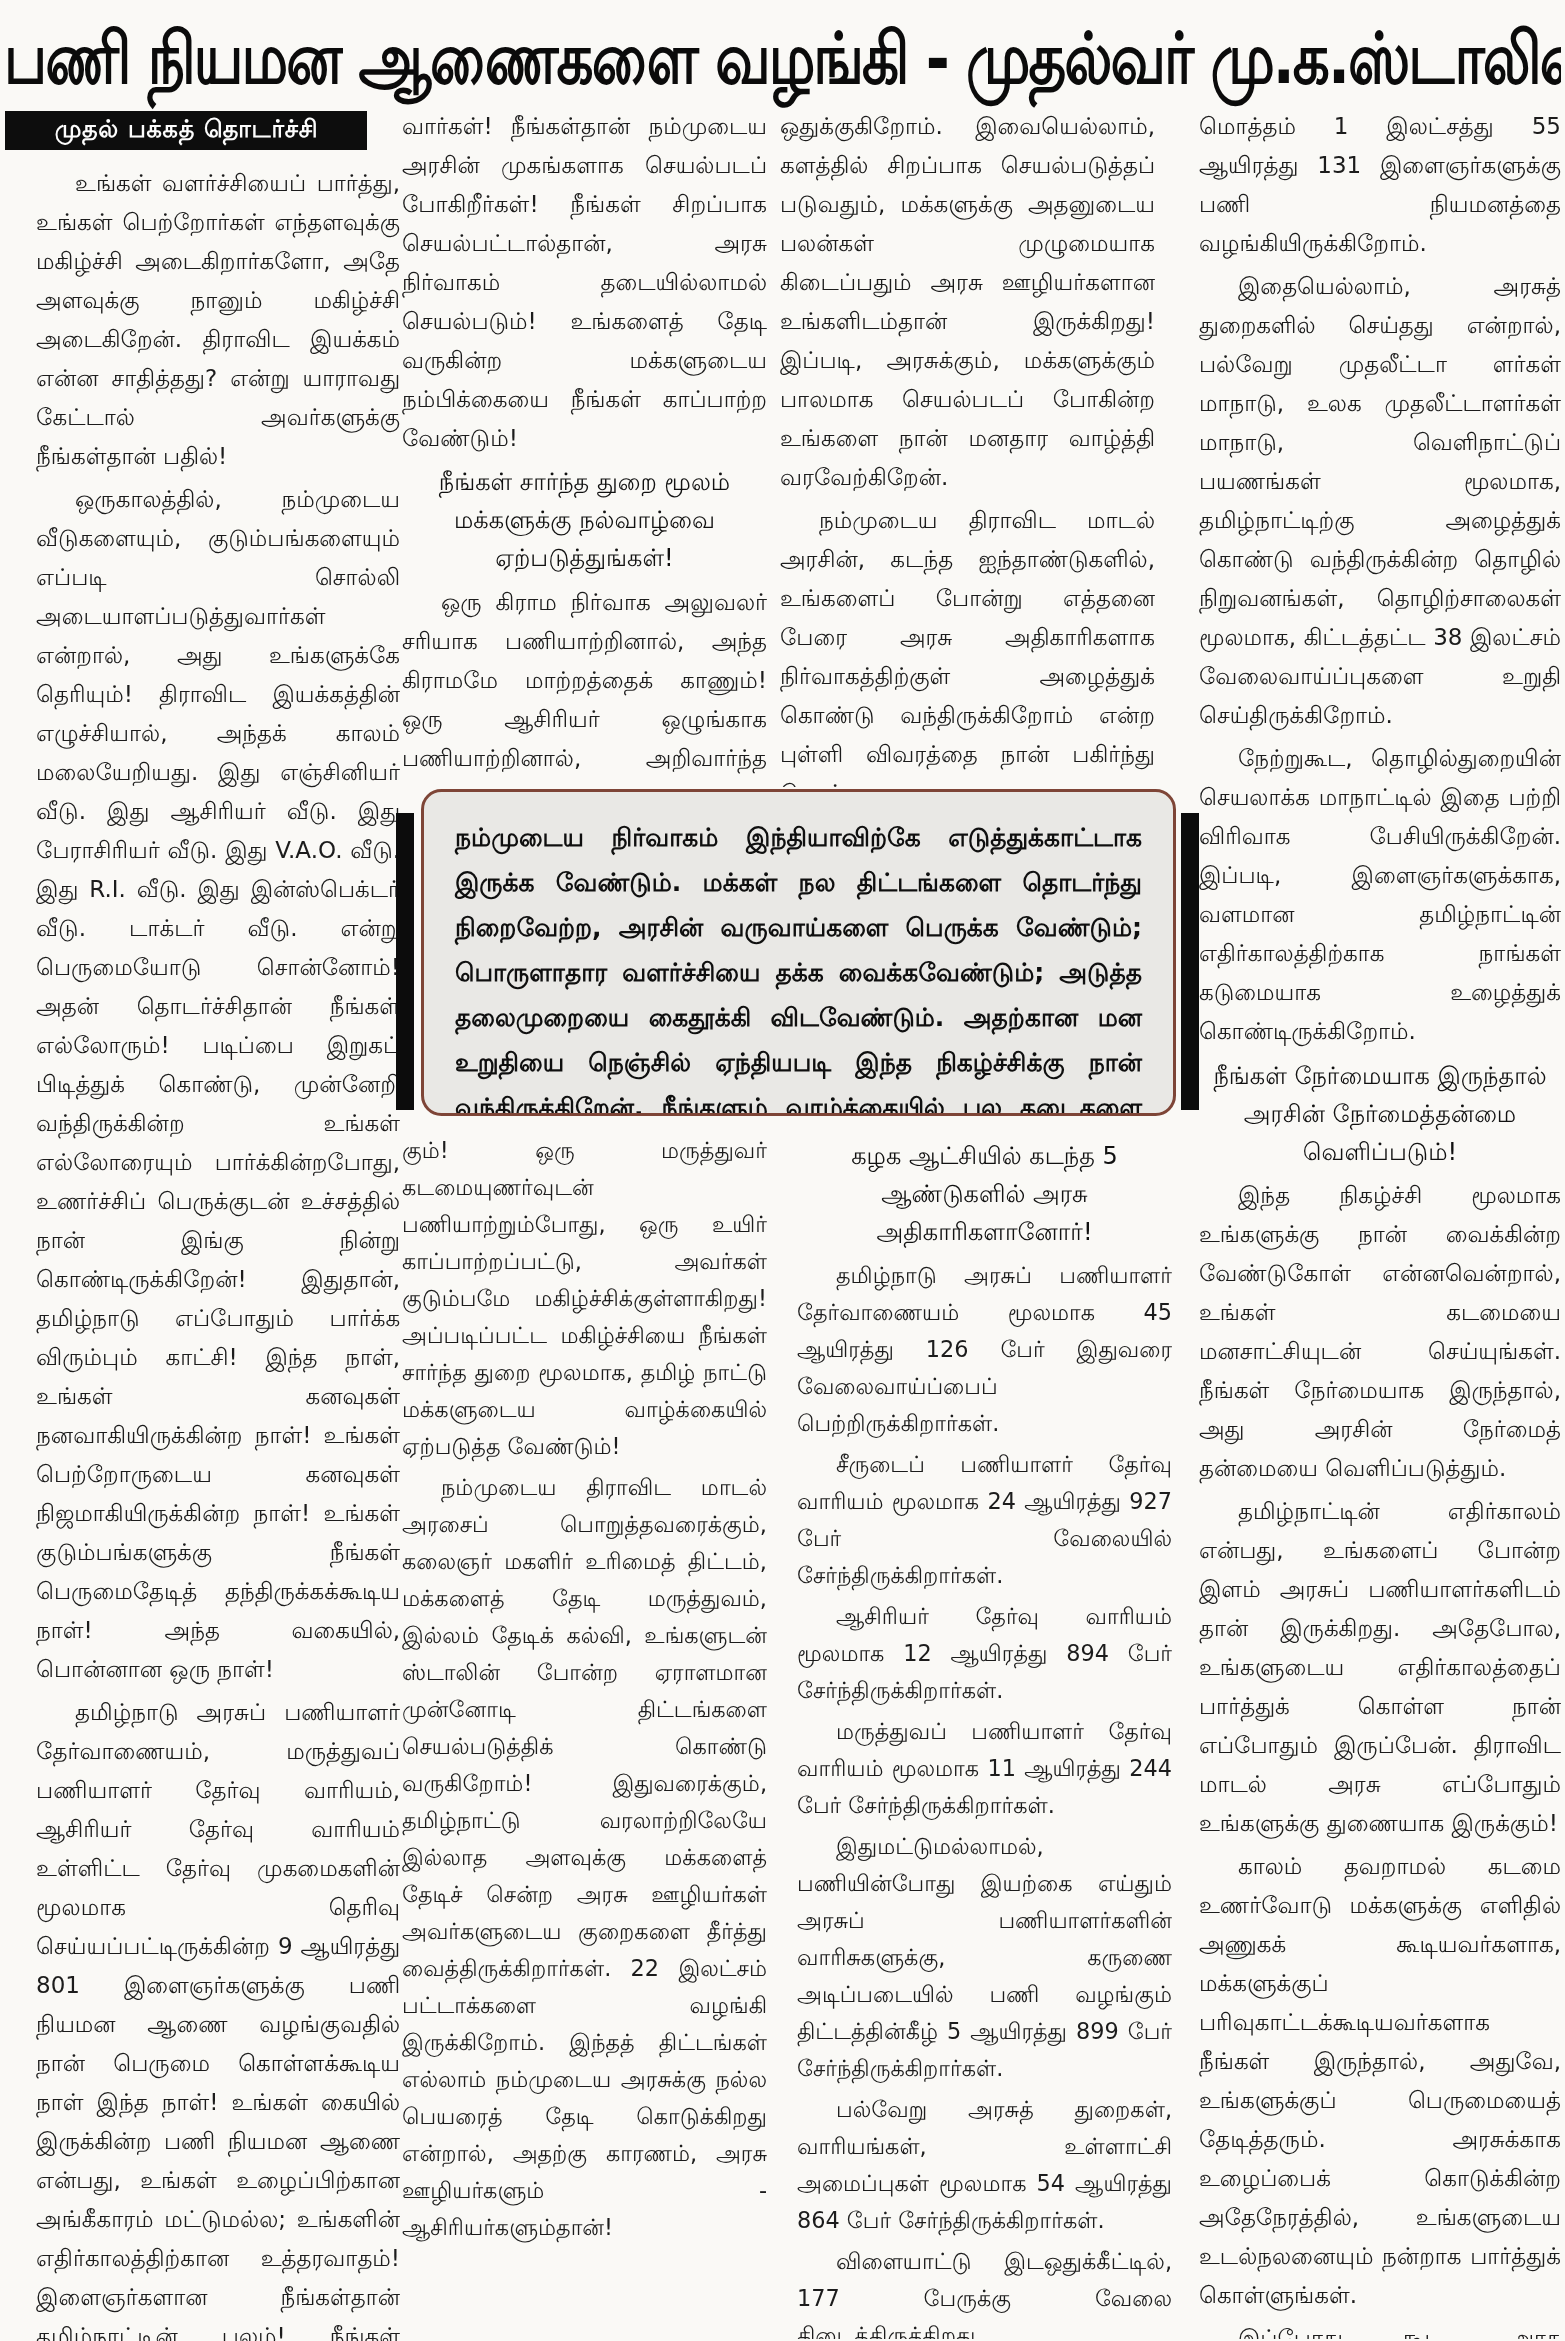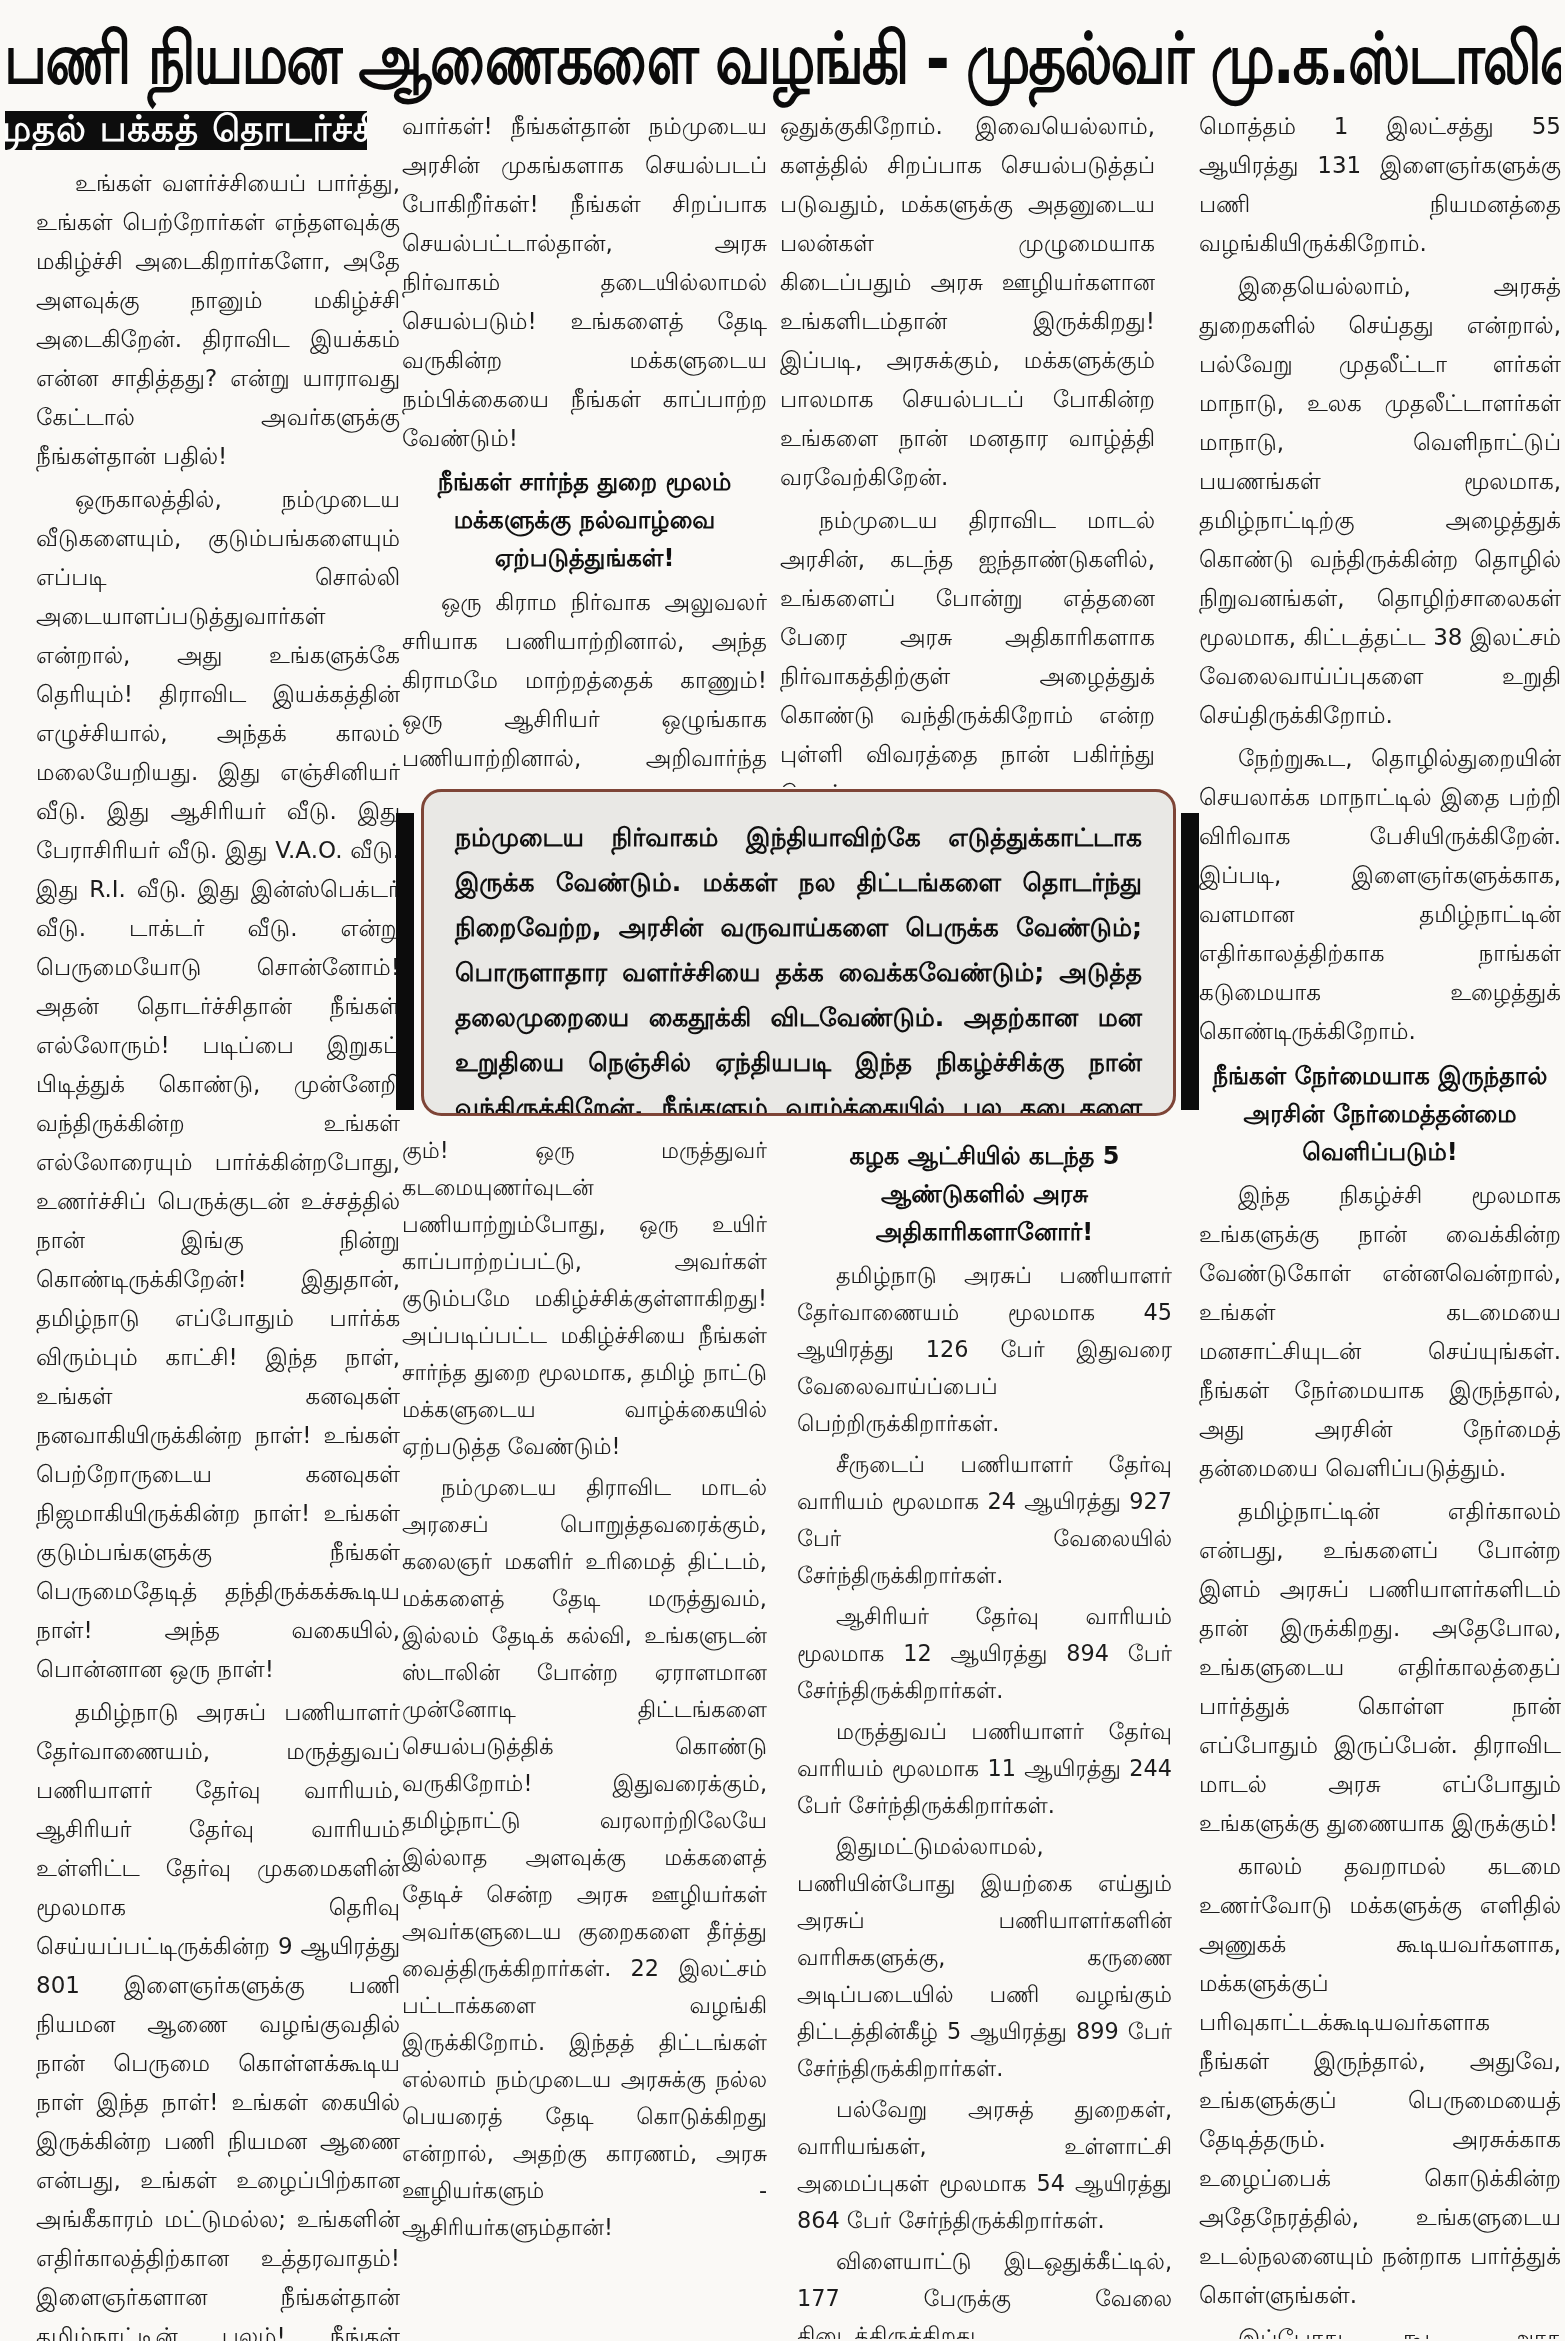--- a/index.html
+++ b/index.html
@@ -13,30 +13,30 @@
   .headline{
     position:absolute;left:4.1px;top:1.4px;width:1557px;height:103px;
     font-size:58px;font-weight:900;color:#0b0b0b;
     letter-spacing:-2px;white-space:nowrap;overflow:hidden;
     transform:scaleY(1.22);transform-origin:top left;
     text-align:center;line-height:95px;
   }
   
   .cont-label{
     position:absolute;left:5.4px;top:111px;width:362px;height:39px;
-    background:#0d0d0d;color:#fdfdfd;font-weight:bold;font-size:36px;
+    background:#0d0d0d;color:#fdfdfd;font-weight:bold;font-size:24px;
     display:flex;align-items:center;justify-content:center;
     letter-spacing:0.7px;white-space:nowrap;overflow:hidden;
   }
   
   .col{position:absolute;overflow:hidden;text-align:justify;
        font-size:23px;line-height:39px;color:#1c1c1c;}
   .col p{margin:0 0 4.1px 0;text-indent:39px;}
   .col p.noindent{text-indent:0;}
-  .subhead{font-weight:bold;text-align:center;text-indent:0 !important;
+  .subhead{font-weight:normal;text-align:center;text-indent:0 !important;
            font-size:24px;line-height:38px;margin:5.4px 0 !important;color:#111;}
   #col1{left:8.1px;  top:164px;width:364px;height:2179px;margin-left:28px;}
   #col2a{left:402px; top:107px;width:365px;height:679px;}
   #col2b{left:402px; top:1132px;width:365px;height:1207px;font-size:22.4px;line-height:37px;}
   #col3a{left:780px;top:107px;width:375px;height:680px;}
   #col3b{left:797px;top:1132px;width:375px;height:1207px;font-size:22.4px;line-height:37px;}
   #col4 {left:1199px;top:107px;width:362px;height:2232px;}
   
   .quote-box{
     position:absolute;left:421px;top:789px;width:755px;height:327px;

